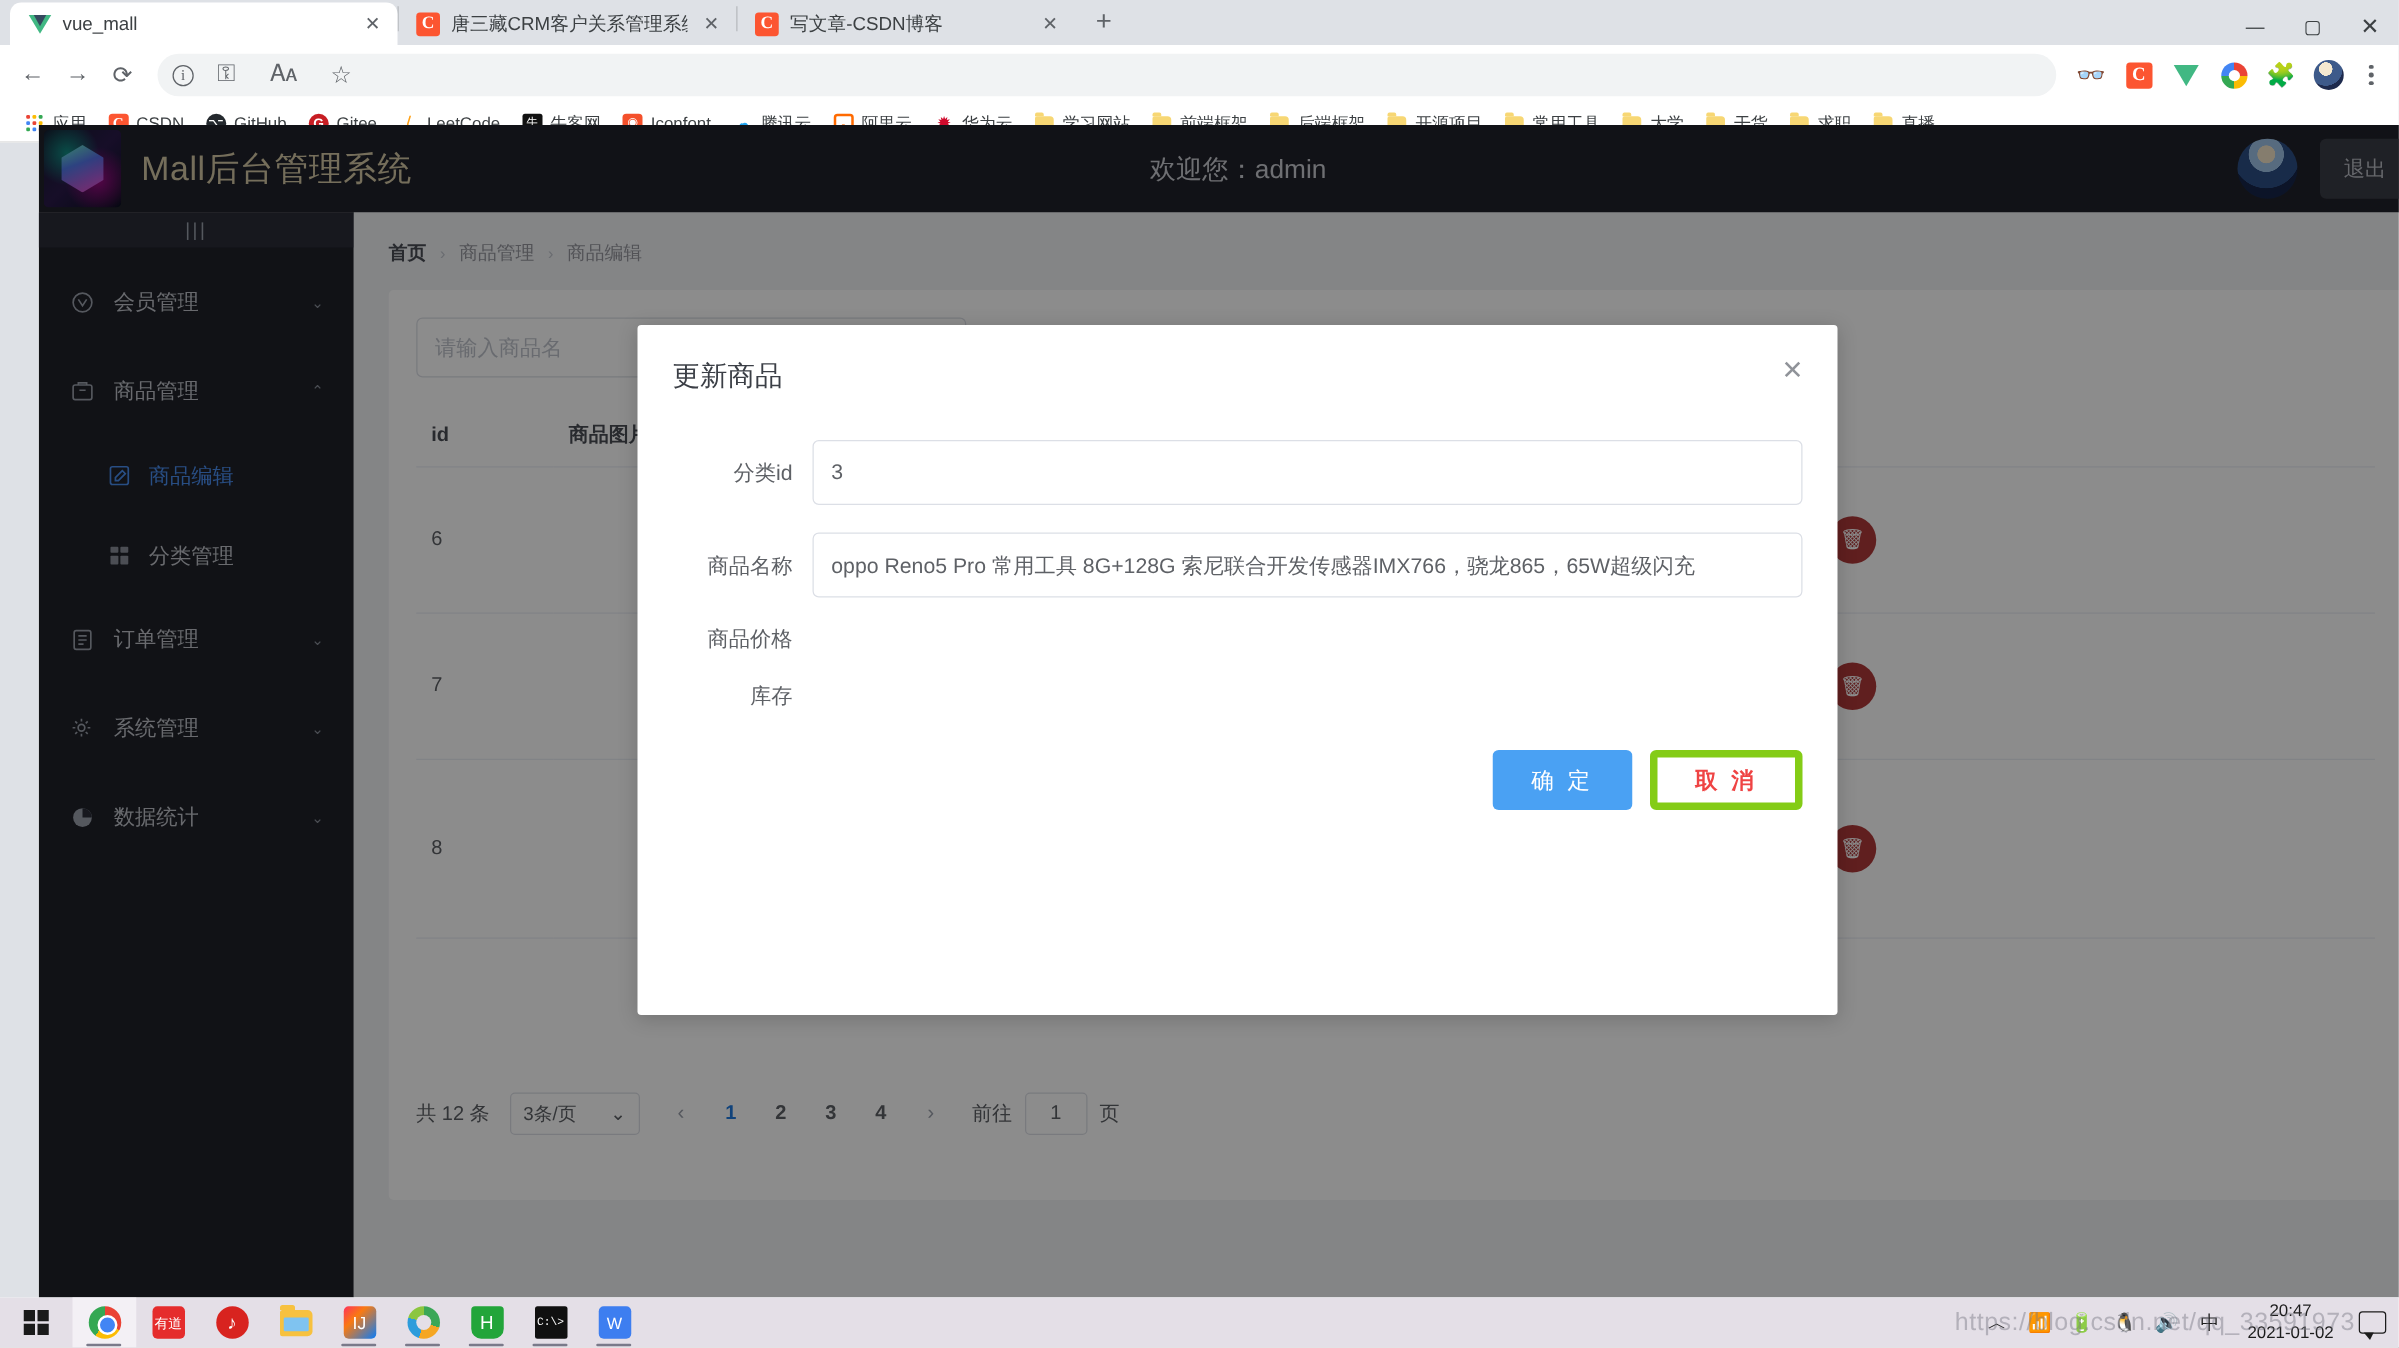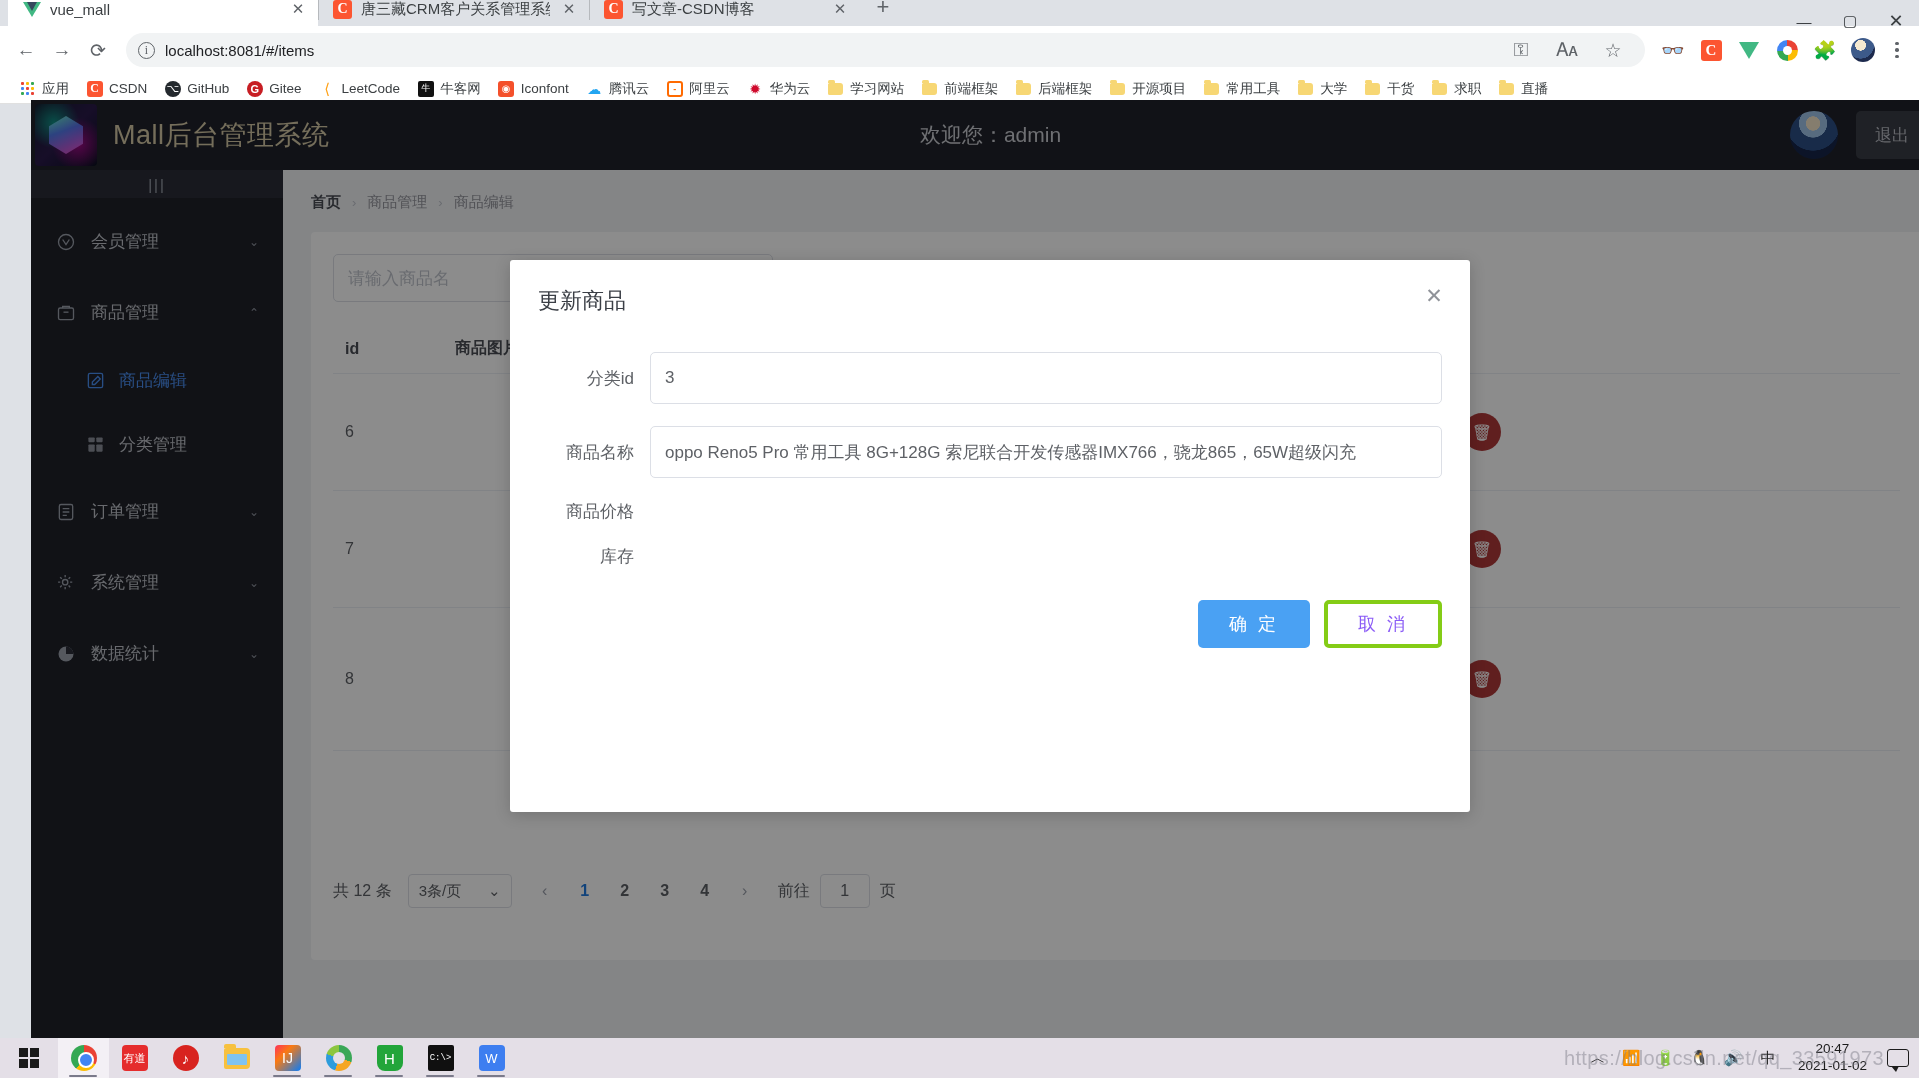--- a/index.html
+++ b/index.html
@@ -5,21 +5,21 @@
   * { box-sizing: border-box; margin: 0; padding: 0; }
   html, body {
     width: 1919px; height: 1078px;
     font-family: "Liberation Sans", "DejaVu Sans", sans-serif;
     overflow: hidden; background: #fff;
   }
   body { position: relative; }
 
   
   .browser { position: absolute; left:0; top:0; width:1919px; height:1038px; background:#dee1e6; }
-  .tabstrip { position:relative; height:26px; background:#dee1e6; display:flex; align-items:flex-end; padding-left:8px; }
+  .tabstrip { position:relative; height:36px; background:#dee1e6; display:flex; align-items:flex-end; padding-left:8px; }
   .tab {
     height:34px; display:flex; align-items:center; gap:9px;
     padding:0 10px 0 14px; border-radius:9px 9px 0 0; min-width:120px;
     font-size:15px; color:#3c4043; position:relative;
   }
   .tab.active { background:#fff; width:310px; }
   .tab.inactive { width:270px; color:#3c4043; }
   .tab-fav { width:19px; height:19px; flex:0 0 19px; display:flex; align-items:center; justify-content:center; }
   .fav-vue { width:0;height:0;border-left:9px solid transparent;border-right:9px solid transparent;border-top:15px solid #41b883; position:relative;}
   .fav-vue:after{content:"";position:absolute;left:-5px;top:-15px;width:0;height:0;border-left:5px solid transparent;border-right:5px solid transparent;border-top:9px solid #35495e;}
@@ -139,21 +139,21 @@
   .modal-title { font-size:22px; color:#3b3f46; }
   .modal-close { position:absolute; right:24px; top:24px; font-size:21px; color:#909399; width:24px;height:24px;display:flex;align-items:center;justify-content:center;}
   .form { margin-top:36px; }
   .form-row { display:flex; align-items:center; margin-bottom:22px; }
   .form-label { width:96px; text-align:right; padding-right:16px; font-size:17px; color:#5e6166; flex:0 0 112px;}
   .form-input { flex:1; height:52px; border:1px solid #dcdfe6; border-radius:5px; display:flex; align-items:center;
      padding:0 14px; font-size:17px; color:#5e6166; background:#fff;}
   .modal-footer { display:flex; justify-content:flex-end; gap:14px; margin-top:32px; }
   .btn { height:48px; padding:0 30px; border-radius:5px; font-size:18px; font-family:inherit; letter-spacing:3px; border:1px solid transparent;}
   .btn-primary { background:#4aa1f3; color:#fff; }
-  .btn-default { background:#fff; color:#8b5cf6; border:4px solid #84cc16;}
+  .btn-default { background:#fff; color:#ef4444; border:6px solid #84cc16;font-weight:bold;}
 
   
   .taskbar { position:absolute; left:0; bottom:0; width:1919px; height:40px; background:#e4dfe7; display:flex; align-items:center; }
   .tb-start { width:58px;height:40px;display:flex;align-items:center;justify-content:center;}
   .win-logo { display:grid; grid-template-columns:repeat(2,9px); grid-template-rows:repeat(2,9px); gap:2.5px;}
   .win-logo i{display:block;width:9px;height:9px;background:#1a1a1a;}
   .tb-app { width:51px;height:40px;display:flex;align-items:center;justify-content:center; position:relative;}
   .tb-app.active { background:#f3f0f5; }
   .tb-app.running:after{content:"";position:absolute;bottom:1px;left:11px;width:28px;height:2.5px;background:#7a7a8a;border-radius:2px;}
   .ai { width:26px;height:26px;border-radius:4px;display:flex;align-items:center;justify-content:center;color:#fff;font-size:13px;font-weight:normal;}
@@ -213,21 +213,20 @@
       <div class="wc close">✕</div>
     </div>
   </div>
 
   <div class="toolbar">
     <div class="tb-ico">←</div>
     <div class="tb-ico">→</div>
     <div class="tb-ico">⟳</div>
     <div class="omnibox">
       <span class="omni-info">i</span>
-      <span class="omni-url">localhost:8081/#/items</span>
       <span class="omni-right">
         <span class="tb-ico">⚿</span>
         <span class="tb-ico">🗛</span>
         <span class="tb-ico">☆</span>
       </span>
     </div>
     <div class="tb-right">
       <span class="tb-ico">👓</span>
       <span class="tb-ico">
           <span class="ext-c">C</span>

